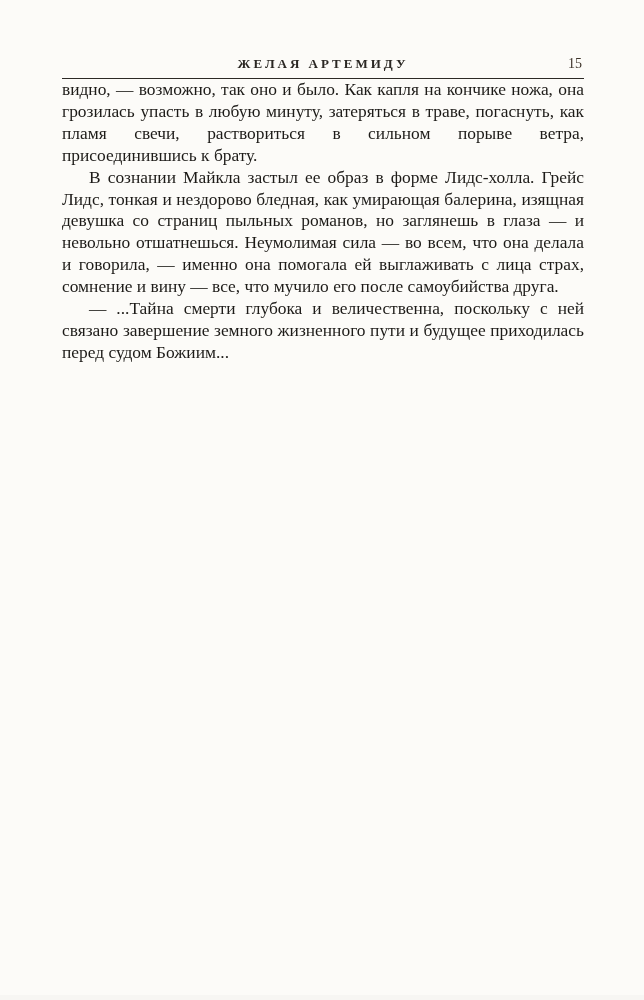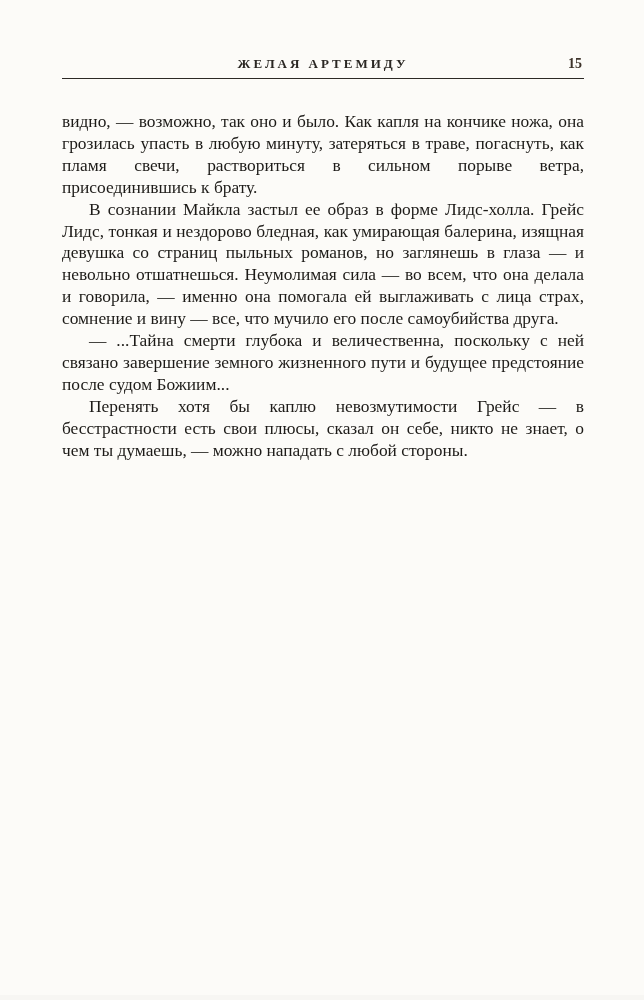--- a/index.html
+++ b/index.html
@@ -31,30 +31,30 @@
     font-size: 13px;
     font-weight: bold;
     letter-spacing: 3px;
     color: #2a2723;
   }
   .page-number {
     position: absolute;
     right: 2px;
     top: 0;
     font-size: 14px;
-    font-weight: bold;
+    font-weight: normal;
     color: #3d332a;
   }
   .head-rule {
     height: 0;
     border-bottom: 1.6px solid #2c2925;
     margin-top: 2px;
   }
   .body-text {
-    margin-top: 32px;
+    margin-top: 0;
     font-size: 17.4px;
     line-height: 21.9px;
     text-align: justify;
     hyphens: auto;
     -webkit-hyphens: auto;
   }
   .body-text p {
     margin: 0;
     text-indent: 1.55em;
   }
@@ -73,17 +73,16 @@
   <div class="running-head">
     <div class="running-title">ЖЕЛАЯ АРТЕМИДУ</div>
     <div class="page-number">15</div>
   </div>
 
   <div class="head-rule"></div>
 
   <div class="body-text">
     <p class="no-indent">видно, — возможно, так оно и было. Как капля на кончике ножа, она грозилась упасть в любую минуту, затеряться в траве, погаснуть, как пламя свечи, раствориться в сильном порыве ветра, присоединившись к брату.</p>
     <p>В сознании Майкла застыл ее образ в форме Лидс-холла. Грейс Лидс, тонкая и нездорово бледная, как умирающая балерина, изящная девушка со страниц пыльных романов, но заглянешь в глаза — и невольно отшатнешься. Неумолимая сила — во всем, что она делала и говорила, — именно она помогала ей выглаживать с лица страх, сомнение и вину — все, что мучило его после самоубийства друга.</p>
-    <p>— ...Тайна смерти глубока и величественна, поскольку с ней связано завершение земного жизненного пути и будущее предстояние после судом Божиим...</p>
-    <p>Перенять хотя бы каплю невозмутимости Грейс — в бесстрастности есть свои плюсы, сказал он себе, никто не знает, о чем ты думаешь, — можно нападать с любой стороны.</p>
+    <p>— ...Тайна смерти глубока и величественна, поскольку с ней связано завершение земного жизненного пути и будущее приходилась перед судом Божиим...</p>
   </div>
 
 </div>
 
 </body></html>

